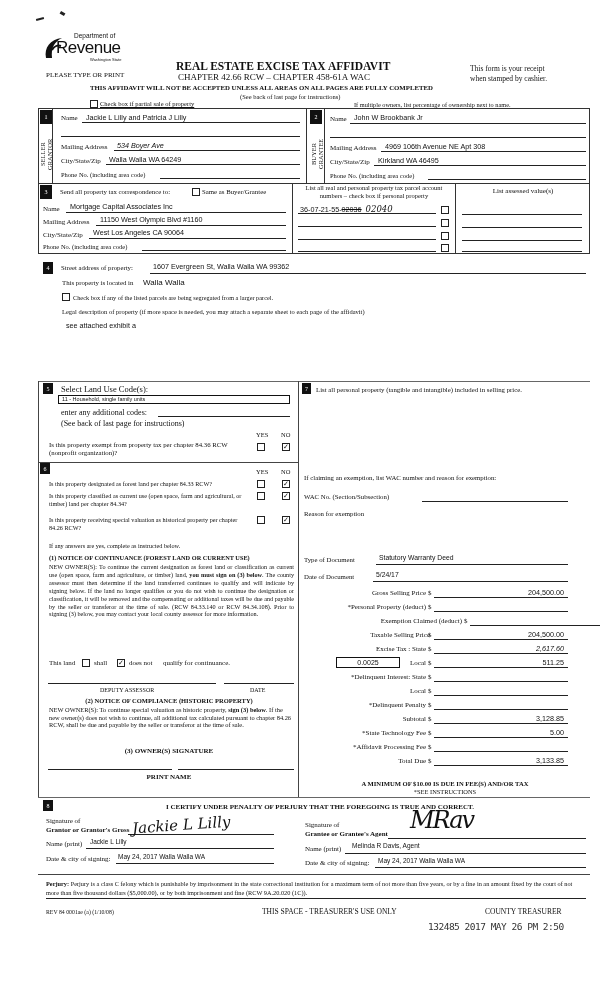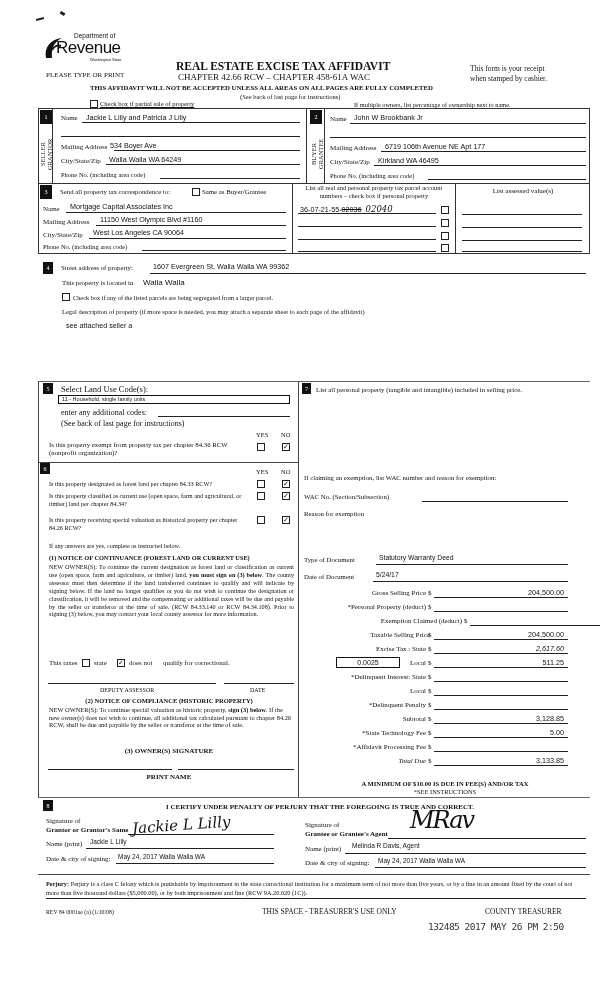--- a/index.html
+++ b/index.html
@@ -54,39 +54,39 @@
 <div class="abs" style="left:52px;top:108px;width:1px;height:75px;background:#333;"></div>
 <div class="vert" style="left:39px;top:130px;width:14px;height:48px;">
   <span>SELLER</span><br><span>GRANTOR</span>
 </div>
 <div class="abs lbl" style="left:61px;top:114px;">Name</div>
 <div class="line" style="left:82px;top:122px;width:218px;"></div>
 <div class="abs fill" style="left:86px;top:113px;">Jackie L Lilly and Patricia J Lilly</div>
 <div class="line" style="left:61px;top:136px;width:239px;"></div>
 <div class="abs lbl" style="left:61px;top:143px;">Mailing Address</div>
 <div class="line" style="left:114px;top:150px;width:186px;"></div>
-<div class="abs fill" style="left:110px;top:141px;">534 Boyer Ave</div>
+<div class="abs fill" style="left:117px;top:141px;font-style:italic;">534 Boyer Ave</div>
 <div class="abs lbl" style="left:61px;top:157px;">City/State/Zip</div>
 <div class="line" style="left:106px;top:164px;width:194px;"></div>
 <div class="abs fill" style="left:109px;top:155px;">Walla Walla WA 64249</div>
 <div class="abs lbl" style="left:61px;top:171px;font-size:6.5px;">Phone No. (including area code)</div>
 <div class="line" style="left:160px;top:178px;width:140px;"></div>
 
 <div class="badge" style="left:310px;top:110px;">2</div>
 <div class="abs" style="left:324px;top:108px;width:1px;height:75px;background:#333;"></div>
 <div class="vert" style="left:310px;top:130px;width:14px;height:48px;">
   <span>BUYER</span><br><span>GRANTEE</span>
 </div>
 <div class="abs lbl" style="left:330px;top:115px;">Name</div>
 <div class="line" style="left:350px;top:123px;width:236px;"></div>
 <div class="abs fill" style="left:354px;top:113px;">John W Brookbank Jr</div>
 <div class="line" style="left:330px;top:137px;width:256px;"></div>
 <div class="abs lbl" style="left:330px;top:144px;">Mailing Address</div>
 <div class="line" style="left:381px;top:151px;width:205px;"></div>
-<div class="abs fill" style="left:385px;top:142px;">6719 106th Avenue NE Apt 177</div>
+<div class="abs fill" style="left:385px;top:142px;">4969 106th Avenue NE Apt 308</div>
 <div class="abs lbl" style="left:330px;top:158px;">City/State/Zip</div>
 <div class="line" style="left:374px;top:165px;width:212px;"></div>
 <div class="abs fill" style="left:378px;top:156px;">Kirkland WA 46495</div>
 <div class="abs lbl" style="left:330px;top:172px;font-size:6.5px;">Phone No. (including area code)</div>
 <div class="line" style="left:428px;top:179px;width:158px;"></div>
 
 <div class="badge" style="left:40px;top:185px;">3</div>
 <div class="abs lbl" style="left:60px;top:188px;font-size:6.8px;">Send all property tax correspondence to:</div>
 <div class="cb" style="left:192px;top:188px;"></div>
 <div class="abs lbl" style="left:202px;top:188px;font-size:6.8px;">Same as Buyer/Grantee</div>
@@ -123,21 +123,21 @@
 
 <div class="badge" style="left:43px;top:262px;width:10px;height:12px;">4</div>
 <div class="abs lbl" style="left:61px;top:264px;font-size:6.8px;">Street address of property:</div>
 <div class="line" style="left:150px;top:273px;width:436px;"></div>
 <div class="abs fill" style="left:153px;top:262px;">1607 Evergreen St, Walla Walla WA 99362</div>
 <div class="abs lbl" style="left:62px;top:279px;font-size:6.8px;">This property is located in</div>
 <div class="abs sans" style="left:143px;top:278px;font-size:8px;">Walla Walla</div>
 <div class="cb" style="left:62px;top:293px;"></div>
 <div class="abs lbl" style="left:73px;top:294px;font-size:6.3px;">Check box if any of the listed parcels are being segregated from a larger parcel.</div>
 <div class="abs lbl" style="left:62px;top:308px;font-size:6.5px;">Legal description of property (if more space is needed, you may attach a separate sheet to each page of the affidavit)</div>
-<div class="abs fill" style="left:66px;top:321px;">see attached seller a</div>
+<div class="abs fill" style="left:66px;top:321px;">see attached exhibit a</div>
 
 <div class="abs" style="left:38px;top:381px;width:552px;height:1px;background:#666;"></div>
 <div class="abs" style="left:298px;top:381px;width:1px;height:416px;background:#444;"></div>
 <div class="abs" style="left:38px;top:381px;width:1px;height:416px;background:#444;"></div>
 
 <div class="badge" style="left:43px;top:383px;width:10px;height:11px;">5</div>
 <div class="abs" style="left:61px;top:384px;font-size:8.5px;white-space:nowrap;">Select Land Use Code(s):</div>
 <div class="box" style="left:58px;top:395px;width:232px;height:9px;border-color:#111;">
   <span class="abs sans" style="left:3px;top:0px;font-size:5.5px;">11 - Household, single family units</span>
 </div>
@@ -161,26 +161,26 @@
 <div class="cb" style="left:257px;top:492px;"></div>
 <div class="cb" style="left:282px;top:492px;">✓</div>
 <div class="abs" style="left:49px;top:516px;width:200px;font-size:6.2px;line-height:8px;">Is this property receiving special valuation as historical property per chapter 84.26 RCW?</div>
 <div class="cb" style="left:257px;top:516px;"></div>
 <div class="cb" style="left:282px;top:516px;">✓</div>
 <div class="abs" style="left:49px;top:542px;font-size:6.2px;white-space:nowrap;">If any answers are yes, complete as instructed below.</div>
 <div class="abs bold" style="left:49px;top:554px;font-size:6.3px;white-space:nowrap;">(1) NOTICE OF CONTINUANCE  (FOREST LAND OR CURRENT USE)</div>
 <div class="abs" style="left:49px;top:563px;width:245px;font-size:6.2px;line-height:7.9px;text-align:justify;">
   <span>NEW OWNER(S): To continue the current designation as forest land or classification as current use (open space, farm and agriculture, or timber) land, </span><b>you must sign on (3) below</b><span>. The county assessor must then determine if the land transferred continues to qualify and will indicate by signing below. If the land no longer qualifies or you do not wish to continue the designation or classification, it will be removed and the compensating or additional taxes will be due and payable by the seller or transferor at the time of sale. (RCW 84.33.140 or RCW 84.34.108). Prior to signing (3) below, you may contact your local county assessor for more information.</span>
 </div>
-<div class="abs lbl" style="left:49px;top:659px;font-size:7px;">This taxes</div>
+<div class="abs lbl" style="left:49px;top:659px;font-size:7px;">This land</div>
 <div class="cb" style="left:82px;top:659px;"></div>
-<div class="abs lbl" style="left:94px;top:659px;font-size:7px;">state</div>
+<div class="abs lbl" style="left:94px;top:659px;font-size:7px;">shall</div>
 <div class="cb" style="left:117px;top:659px;">✓</div>
 <div class="abs lbl" style="left:129px;top:659px;font-size:7px;">does not</div>
-<div class="abs lbl" style="left:163px;top:659px;font-size:7px;">qualify for correctional.</div>
+<div class="abs lbl" style="left:163px;top:659px;font-size:7px;">qualify for continuance.</div>
 <div class="line" style="left:48px;top:683px;width:168px;"></div>
 <div class="line" style="left:224px;top:683px;width:70px;"></div>
 <div class="abs lbl" style="left:100px;top:687px;font-size:6px;">DEPUTY ASSESSOR</div>
 <div class="abs lbl" style="left:250px;top:687px;font-size:6px;">DATE</div>
 <div class="abs bold center" style="left:40px;top:697px;width:258px;font-size:6.5px;white-space:nowrap;">(2) NOTICE OF COMPLIANCE (HISTORIC PROPERTY)</div>
 <div class="abs" style="left:49px;top:706px;width:245px;font-size:6.4px;line-height:7.6px;">
   <span>NEW OWNER(S): To continue special valuation as historic property, </span><b>sign (3) below</b><span>. If the new owner(s) does not wish to continue, all additional tax calculated pursuant to chapter 84.26 RCW, shall be due and payable by the seller or transferor at the time of sale.</span>
 </div>
 <div class="abs bold center" style="left:40px;top:747px;width:258px;font-size:7px;">(3)  OWNER(S) SIGNATURE</div>
 <div class="line" style="left:48px;top:769px;width:124px;"></div>
@@ -271,34 +271,34 @@
     <span class="line" style="left:134px;top:8px;width:134px;"></span>
     <span class="abs fill right" style="left:134px;width:130px;top:-1px;">5.00</span>
   </div>
   <div style="position:absolute;top:154px;left:0;width:290px;height:14px;">
     <span class="abs right" style="right:164px;top:0;font-size:7px;white-space:nowrap;">*Affidavit Processing Fee</span>
     <span class="abs" style="left:128px;top:0;font-size:7px;">$</span>
     <span class="line" style="left:134px;top:8px;width:134px;"></span>
     <span class="abs fill right" style="left:134px;width:130px;top:-1px;"></span>
   </div>
   <div style="position:absolute;top:168px;left:0;width:290px;height:14px;">
-    <span class="abs right" style="right:164px;top:0;font-size:7px;white-space:nowrap;font-style:italic;">Total Due</span>
+    <span class="abs right" style="right:164px;top:0;font-size:7px;white-space:nowrap;">Total Due</span>
     <span class="abs" style="left:128px;top:0;font-size:7px;">$</span>
     <span class="line" style="left:134px;top:8px;width:134px;"></span>
     <span class="abs fill right" style="left:134px;width:130px;top:-1px;">3,133.85</span>
   </div>
 </div>
 <div class="abs bold center" style="left:300px;top:780px;width:290px;font-size:6.6px;white-space:nowrap;">A MINIMUM OF $10.00 IS DUE IN FEE(S) AND/OR TAX</div>
 <div class="abs center" style="left:300px;top:788px;width:290px;font-size:6.4px;">*SEE INSTRUCTIONS</div>
 
 <div class="abs" style="left:38px;top:797px;width:552px;height:1px;background:#666;"></div>
 <div class="badge" style="left:43px;top:800px;width:10px;height:11px;">8</div>
 <div class="abs bold center" style="left:60px;top:803px;width:520px;font-size:7px;font-variant:small-caps;white-space:nowrap;">I CERTIFY UNDER PENALTY OF PERJURY THAT THE FOREGOING IS TRUE AND CORRECT.</div>
 <div class="abs lbl" style="left:46px;top:817px;">Signature of</div>
-<div class="abs lbl bold" style="left:46px;top:826px;">Grantor or Grantor's Same</div>
+<div class="abs lbl bold" style="left:46px;top:826px;">Grantor or Grantor's Gross</div>
 <div class="line" style="left:128px;top:834px;width:146px;"></div>
 <div class="abs" style="left:132px;top:816px;font-family:'DejaVu Serif',serif;font-style:italic;font-size:15px;transform:rotate(-4deg);white-space:nowrap;">Jackie L Lilly</div>
 <div class="abs lbl" style="left:46px;top:840px;">Name (print)</div>
 <div class="line" style="left:86px;top:848px;width:188px;"></div>
 <div class="abs fill" style="left:90px;top:838px;font-size:6.5px;">Jackie L Lilly</div>
 <div class="abs lbl" style="left:46px;top:855px;">Date &amp; city of signing:</div>
 <div class="line" style="left:116px;top:863px;width:158px;"></div>
 <div class="abs fill" style="left:118px;top:853px;font-size:6.5px;">May 24, 2017  Walla Walla WA</div>
 
 <div class="abs lbl" style="left:305px;top:821px;">Signature of</div>

